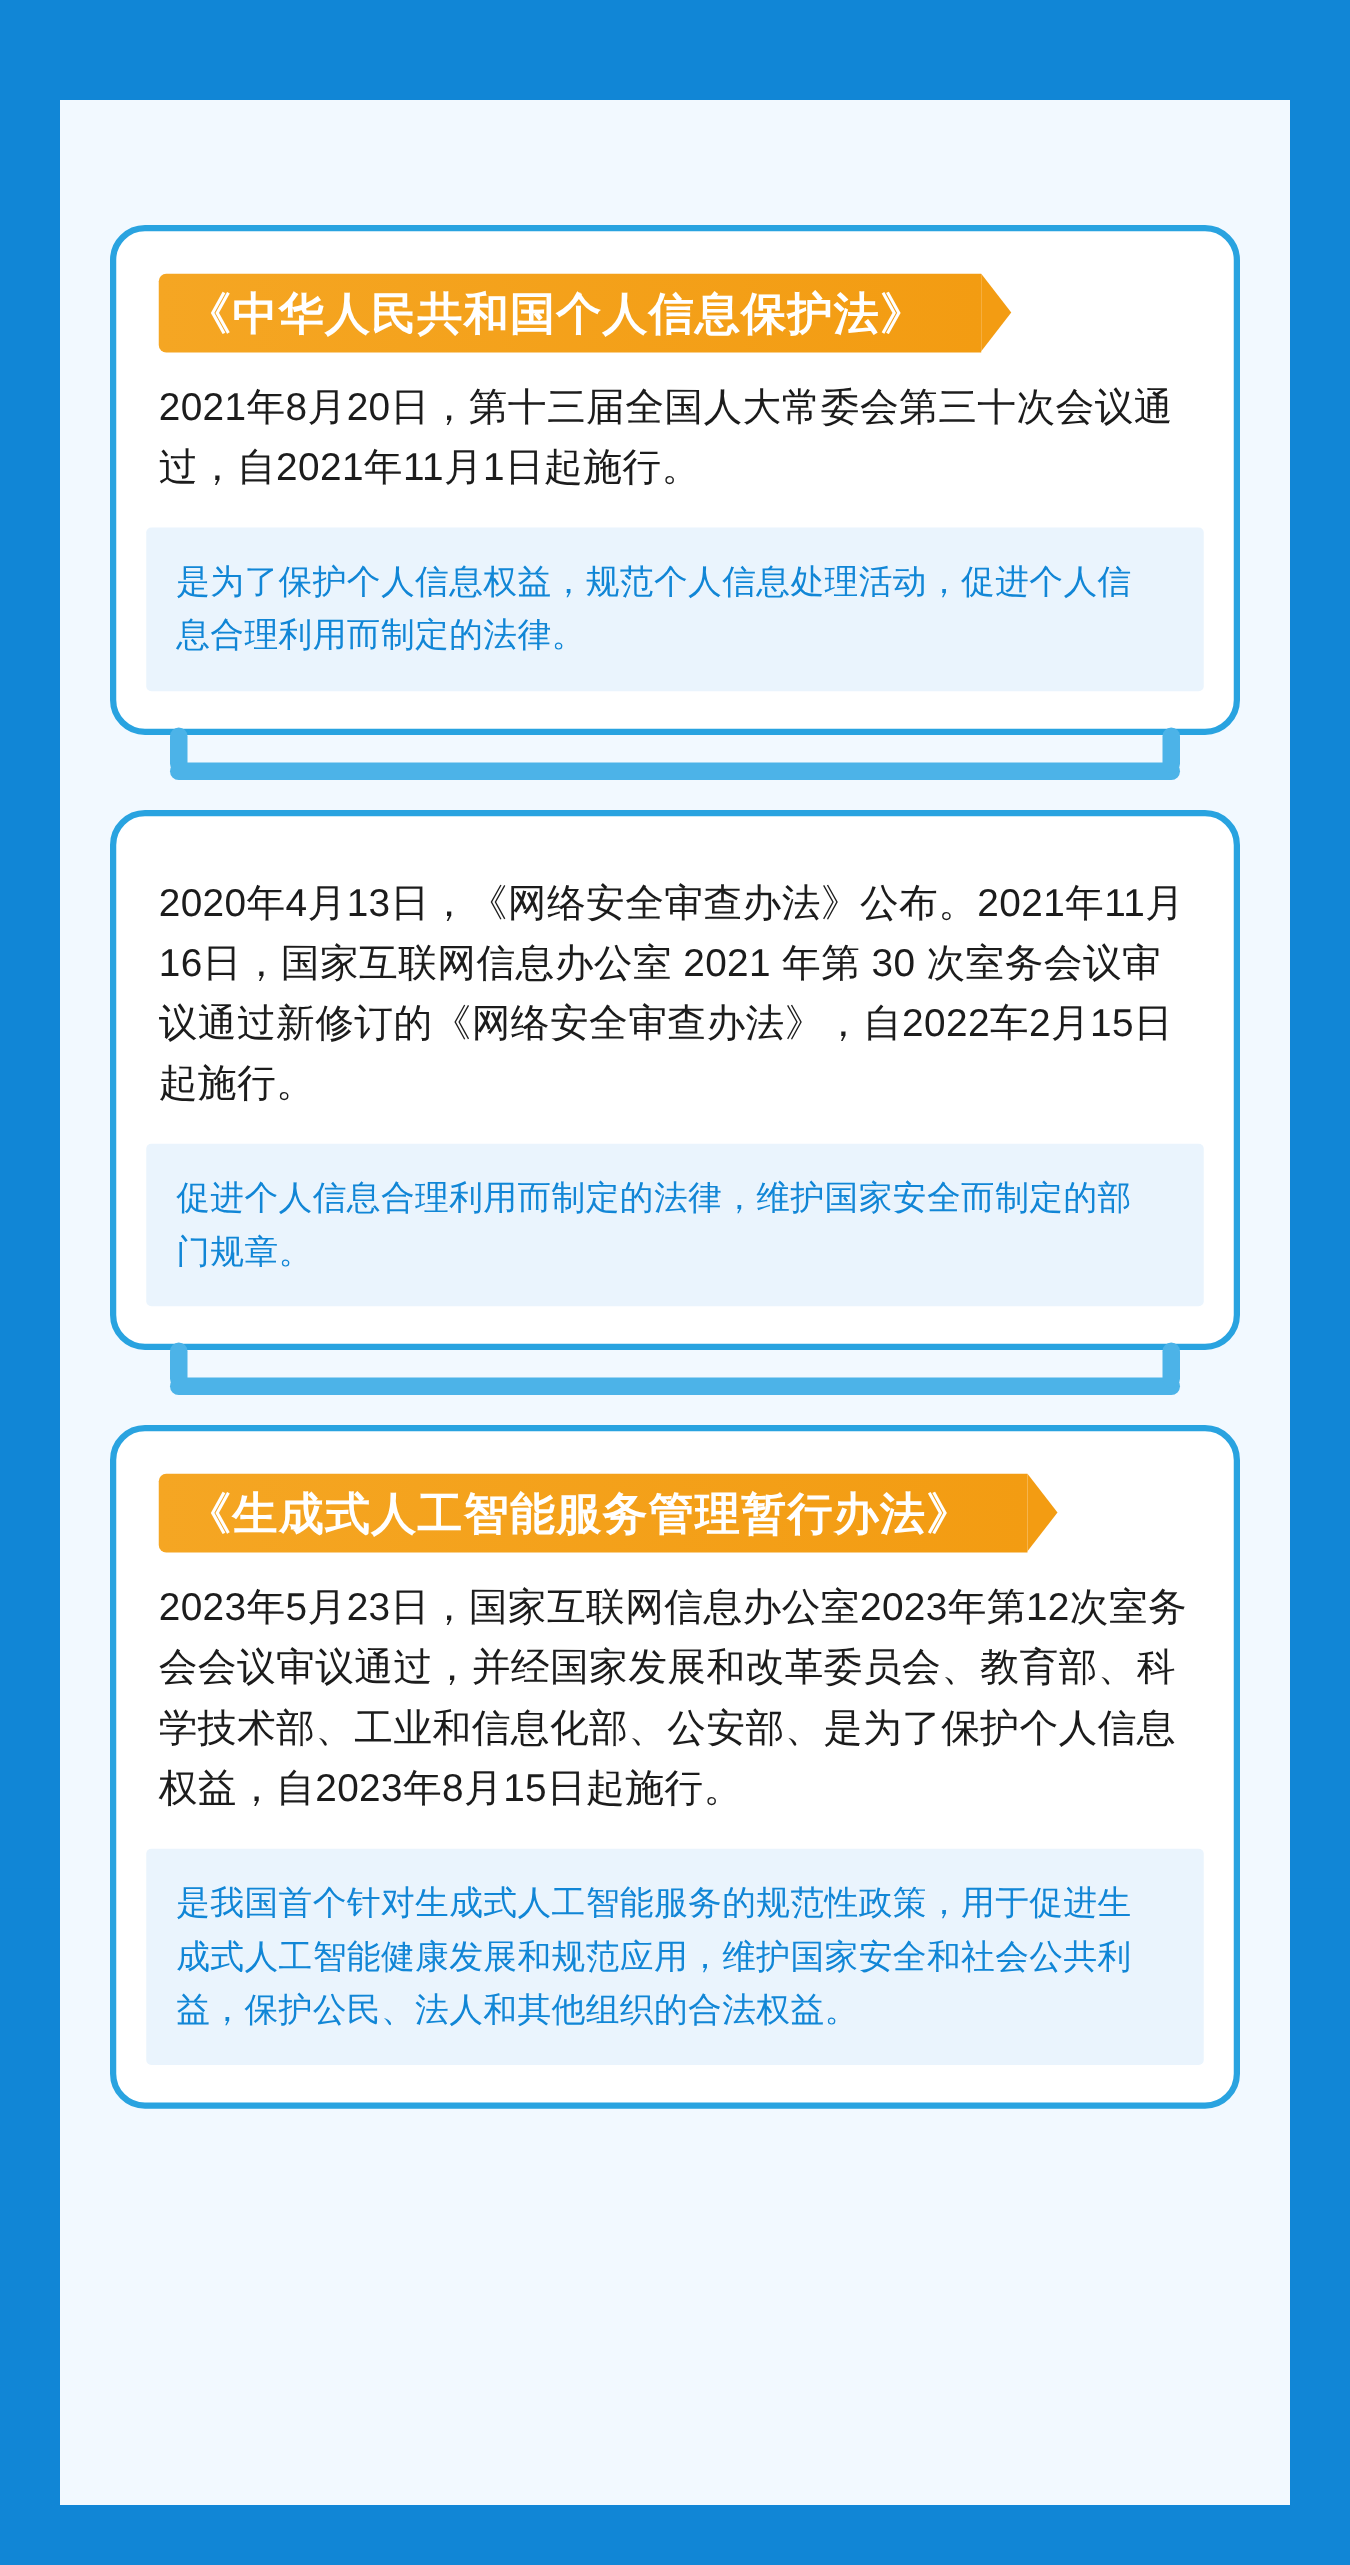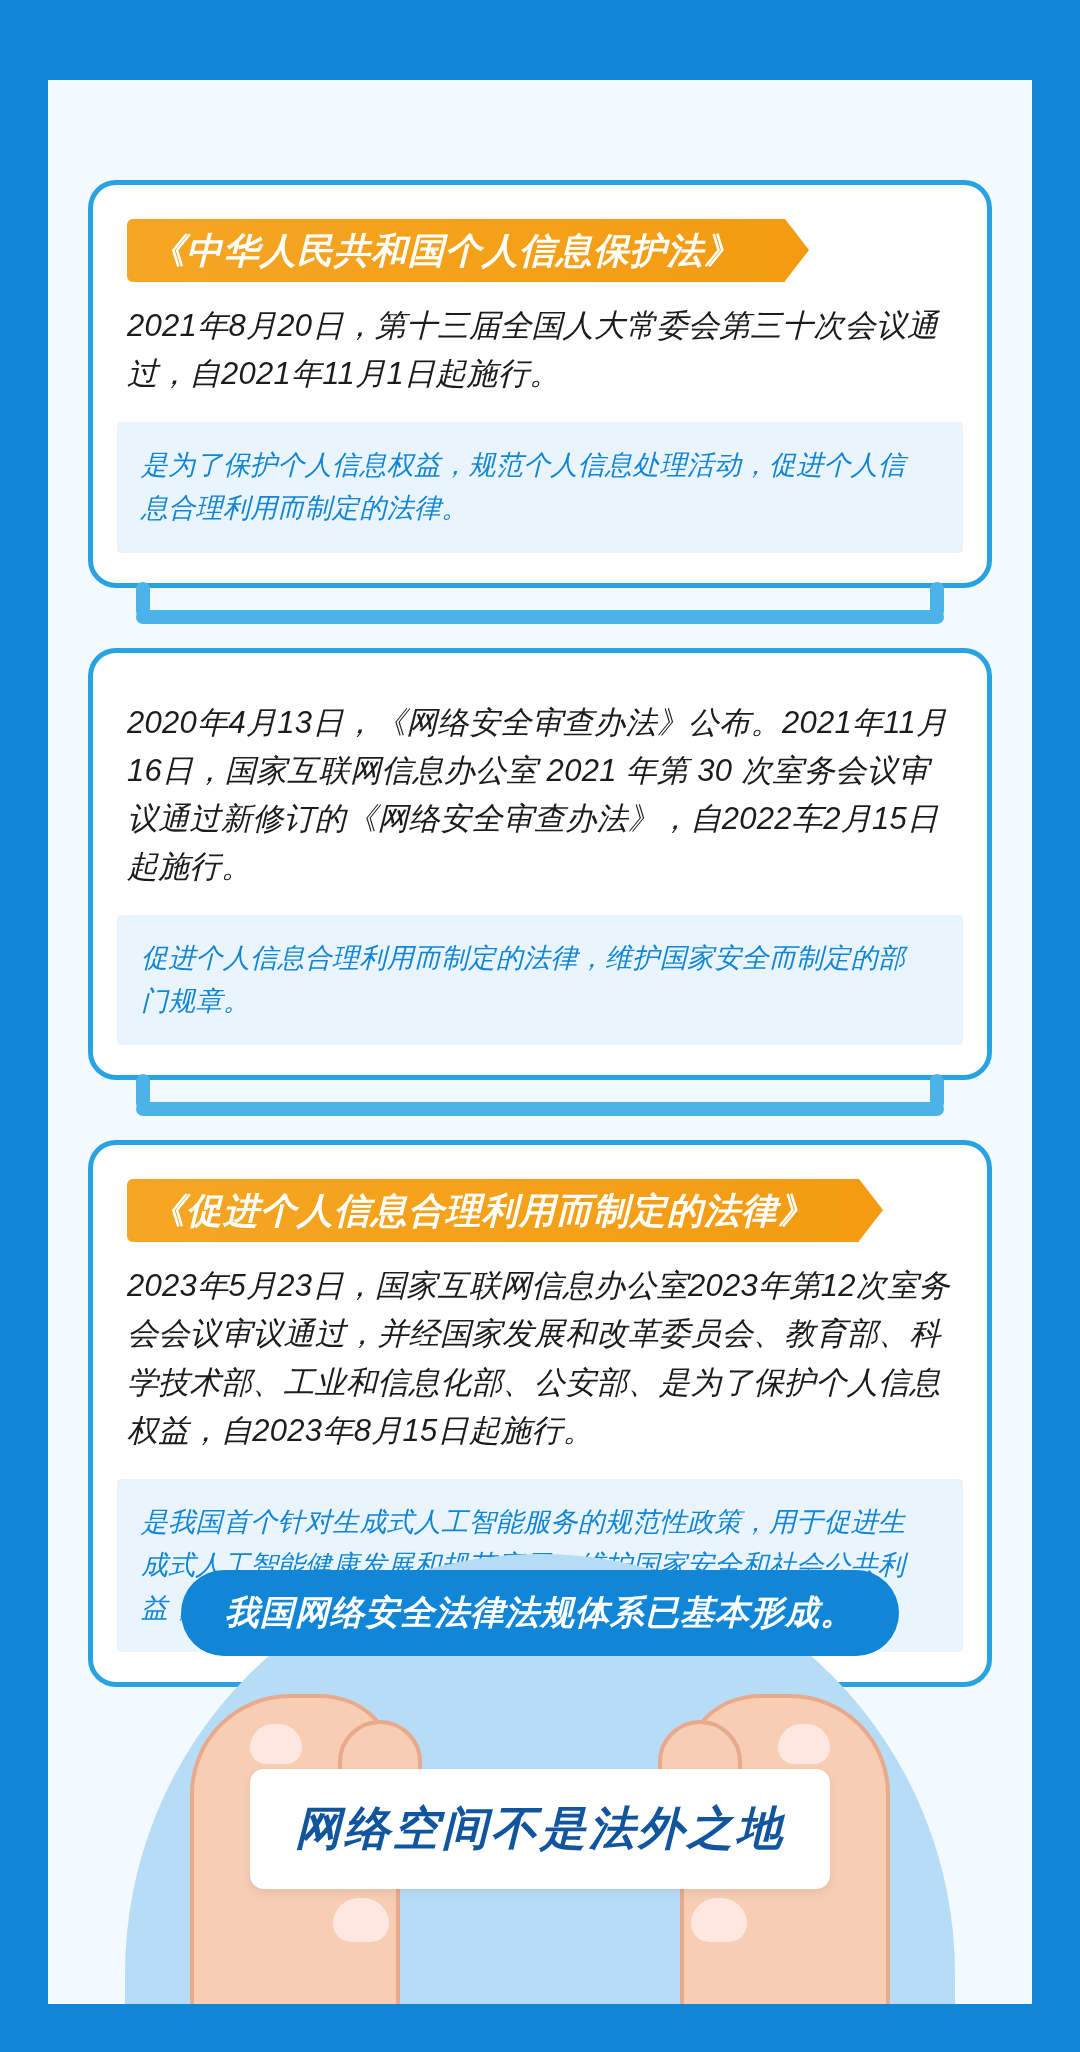--- a/index.html
+++ b/index.html
@@ -12,21 +12,20 @@
     height: 2052px;
     font-family: "Liberation Sans", "DejaVu Sans", sans-serif;
     overflow: hidden;
   }
   .poster {
     position: relative;
     width: 1080px;
     height: 1511px;
     background: #1186d6;
     box-sizing: border-box;
-    font-style: italic;
   }
   .inner {
     position: absolute;
     left: 48px;
     top: 80px;
     width: 984px;
     height: 1924px;
     background: #f2f9ff;
     overflow: hidden;
   }
@@ -262,46 +261,23 @@
       </div>
 
       <div class="connector">
         <div class="stub-l"></div>
         <div class="bar"></div>
         <div class="stub-r"></div>
       </div>
 
       <div class="card">
         <div class="card-title-wrap">
-          <span class="card-title">《促进个人信息合理利用而制定的法律》</span>
+          <span class="card-title">《生成式人工智能服务管理暂行办法》</span>
         </div>
         <p class="card-body">2023年5月23日，国家互联网信息办公室2023年第12次室务会会议审议通过，并经国家发展和改革委员会、教育部、科学技术部、工业和信息化部、公安部、是为了保护个人信息权益，自2023年8月15日起施行。</p>
         <div class="card-note">是我国首个针对生成式人工智能服务的规范性政策，用于促进生成式人工智能健康发展和规范应用，维护国家安全和社会公共利益，保护公民、法人和其他组织的合法权益。</div>
       </div>
 
     </div>
 
-    <div class="bottom">
-      <div class="hill"></div>
-
-      <div class="pill">我国网络安全法律法规体系已基本形成。</div>
-
-      <div class="hands">
-        <div class="hand left">
-          <div class="nail top"></div>
-          <div class="thumb"></div>
-        </div>
-        <div class="hand right">
-          <div class="nail top"></div>
-          <div class="thumb"></div>
-        </div>
-      </div>
-
-      <div class="small-nail" style="left: 285px; bottom: 62px;"></div>
-      <div class="small-nail" style="right: 285px; bottom: 62px;"></div>
-
-      <div class="banner">
-        <span class="banner-text">网络空间不是法外之地</span>
-      </div>
-    </div>
 
   </div>
 </div>
 
 </body></html>

